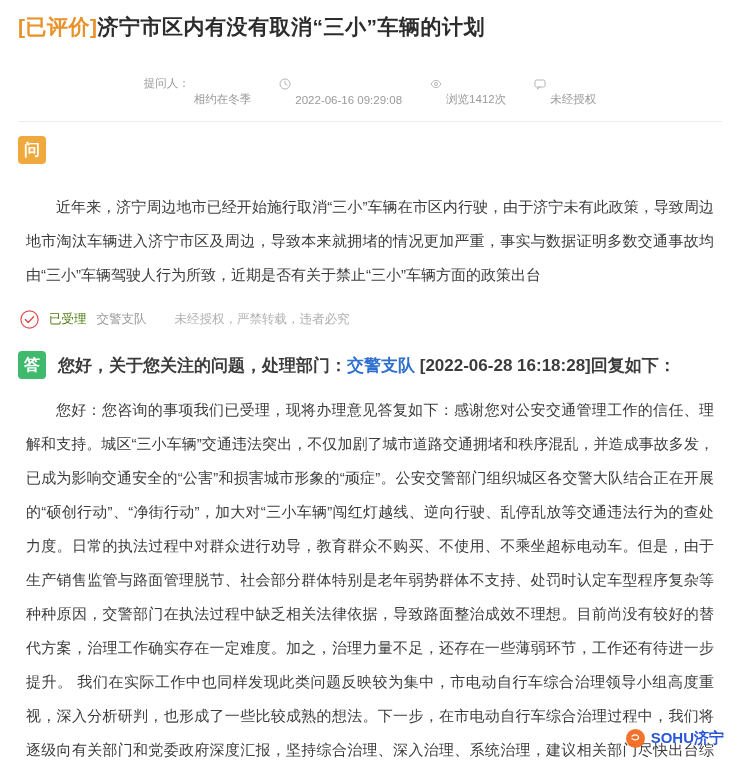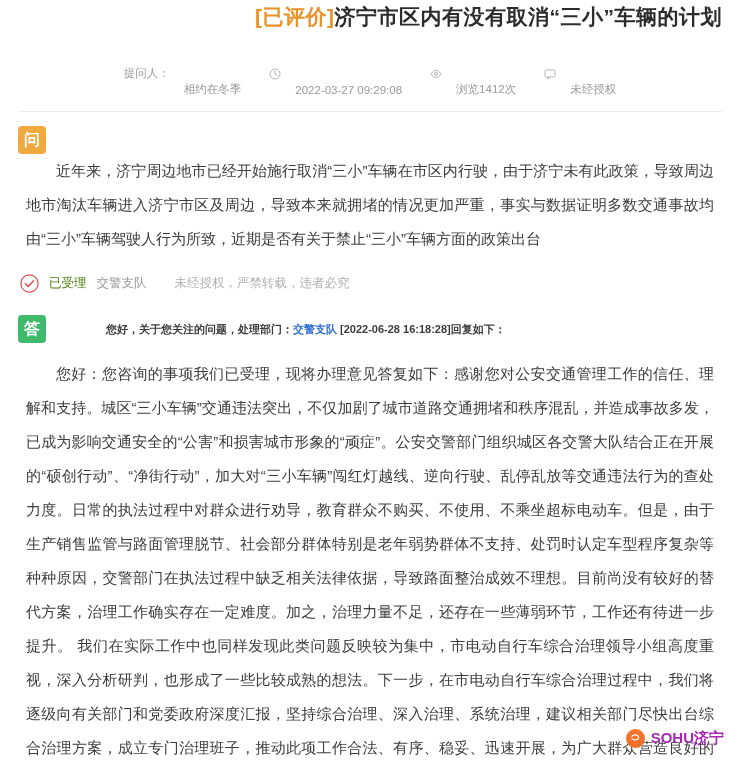--- a/index.html
+++ b/index.html
@@ -16,22 +16,22 @@
   }
   .page {
     position: relative;
     width: 740px;
     height: 762px;
     box-sizing: border-box;
     padding: 0 18px;
   }
   
   .title-row {
-    text-align: right;
-    padding-top: 2px;
+    text-align: left;
+    padding-top: 12px;
     font-size: 21px;
     font-weight: bold;
     line-height: 30px;
     letter-spacing: 0.5px;
   }
   .title-tag {
     color: #e8922a;
   }
   .title-text {
     color: #2c2c2c;
@@ -42,21 +42,21 @@
     display: flex;
     justify-content: center;
     align-items: center;
     font-size: 11.5px;
     color: #9a9a9a;
     gap: 6px;
   }
   .meta-item {
     display: flex;
     align-items: center;
-    gap: 14px;
+    gap: 4px;
     white-space: nowrap;
   }
   .meta-gap {
     display: inline-block;
     width: 16px;
   }
   .meta-icon {
     display: inline-block;
     width: 12px;
     height: 12px;
@@ -87,21 +87,21 @@
     align-items: center;
     justify-content: center;
     color: #ffffff;
     font-size: 16px;
     font-weight: bold;
   }
   .badge-q { background: #f0a93c; }
   .badge-a { background: #3fb96b; }
 
   .q-body {
-    margin-top: 0;
+    margin-top: 26px;
     font-size: 15px;
     line-height: 34px;
     color: #3c3c3c;
     text-align: justify;
     text-indent: 30px;
     padding: 0 8px;
   }
 
   
   .status-row {
@@ -125,24 +125,23 @@
   }
 
   
   .answer-head {
     margin-top: 22px;
     display: flex;
     align-items: center;
     gap: 12px;
   }
   .answer-head-text {
-    font-size: 11px;
+    font-size: 17px;
     font-weight: bold;
     color: #3c3c3c;
-    margin-left: 48px;
   }
   .dept-link {
     color: #2f6fd0;
     font-weight: bold;
   }
   .answer-body {
     margin-top: 14px;
     font-size: 15px;
     line-height: 34px;
     color: #3c3c3c;
@@ -152,21 +151,21 @@
   }
 
   
   .watermark {
     position: absolute;
     right: 16px;
     bottom: 14px;
     display: flex;
     align-items: center;
     gap: 6px;
-    color: #a21caf;
+    color: #1d4ed8;
     font-size: 15px;
     font-weight: bold;
     opacity: 0.95;
   }
   .wm-circle {
     width: 19px;
     height: 19px;
     border-radius: 50%;
     background: #f36c21;
     display: flex;
@@ -190,21 +189,21 @@
       <span class="meta-value">相约在冬季</span>
     </div>
     <span class="meta-gap"></span>
     <div class="meta-item">
       <span class="meta-icon">
         <svg width="12" height="12" viewBox="0 0 12 12">
             <circle cx="6" cy="6" r="5" fill="none" stroke="#b5b5b5" stroke-width="1"></circle>
             <path d="M6 3.2V6l2 1.2" fill="none" stroke="#b5b5b5" stroke-width="1" stroke-linecap="round"></path>
           </svg>
       </span>
-      <span class="meta-value">2022-03-27 09:29:08</span>
+      <span class="meta-value">2022-06-16 09:29:08</span>
     </div>
     <span class="meta-gap"></span>
     <div class="meta-item">
       <span class="meta-icon">
         <svg width="12" height="12" viewBox="0 0 12 12">
             <path d="M1 6c1.6-2.4 3.3-3.6 5-3.6S9.4 3.6 11 6c-1.6 2.4-3.3 3.6-5 3.6S2.6 8.4 1 6z" fill="none" stroke="#b5b5b5" stroke-width="1"></path>
             <circle cx="6" cy="6" r="1.5" fill="none" stroke="#b5b5b5" stroke-width="1"></circle>
           </svg>
       </span>
       <span class="meta-value">浏览1412次</span>

